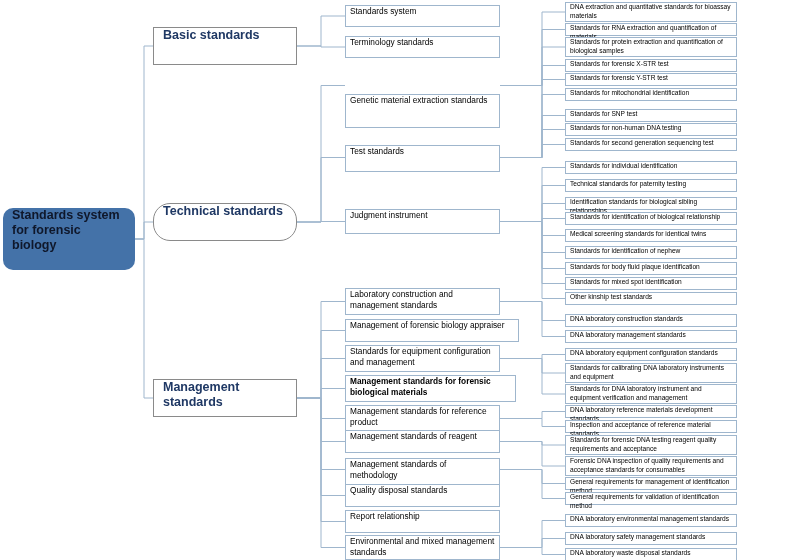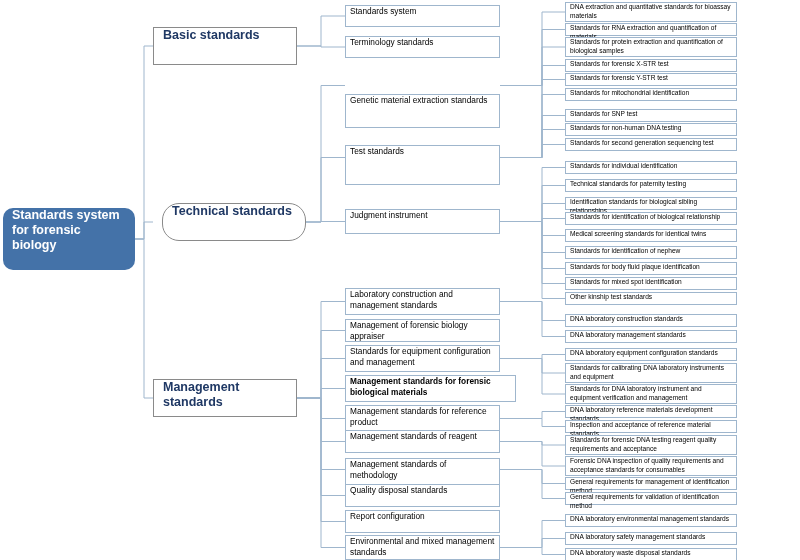--- a/index.html
+++ b/index.html
@@ -25,21 +25,21 @@
   }
   .node {
     position: absolute;
     box-sizing: border-box;
     display: flex;
     background: #ffffff;
   }
   .node-root {
     background: #4472a8;
     border-radius: 10px;
-    color: #ffffff;
+    color: #0f172a;
     font-weight: bold;
     font-size: 12.5px;
     line-height: 15px;
     padding: 0 9px;
     border: none;
   }
   .node-l1 {
     border: 1px solid #8a8a8a;
     color: #1f3864;
     font-weight: bold;
@@ -222,21 +222,21 @@
       <path d="M542 547.5 L542 554.5" stroke="#9fb6cd" stroke-width="1" fill="none"></path>
       <path d="M542 554.5 L565 554.5" stroke="#9fb6cd" stroke-width="1" fill="none"></path>
     </svg>
   <div id="nodes-layer">
       <div class="node node-root" style="left: 3px; top: 208px; width: 132px; height: 62px;">
         <span class="node-label">Standards system for forensic biology</span>
       </div>
       <div class="node node-l1" style="left: 153px; top: 27px; width: 144px; height: 38px;">
         <span class="node-label">Basic standards</span>
       </div>
-      <div class="node node-l1" style="left: 162px; top: 203px; width: 144px; height: 38px; border-radius: 17px;">
+      <div class="node node-l1" style="left: 153px; top: 203px; width: 144px; height: 38px; border-radius: 17px;">
         <span class="node-label">Technical standards</span>
       </div>
       <div class="node node-l1" style="left: 153px; top: 379px; width: 144px; height: 38px;">
         <span class="node-label">Management standards</span>
       </div>
       <div class="node node-l2" style="left: 345px; top: 5px; width: 155px; height: 22px;">
         <span class="node-label">Standards system</span>
       </div>
       <div class="node node-l2" style="left: 345px; top: 36px; width: 155px; height: 22px;">
         <span class="node-label">Terminology standards</span>
@@ -246,21 +246,21 @@
       </div>
       <div class="node node-l3" style="left: 565px; top: 2px; width: 172px; height: 20px;">
         <span class="node-label">DNA extraction and quantitative standards for bioassay materials</span>
       </div>
       <div class="node node-l3" style="left: 565px; top: 23px; width: 172px; height: 13px;">
         <span class="node-label">Standards for RNA extraction and quantification of materials</span>
       </div>
       <div class="node node-l3" style="left: 565px; top: 37px; width: 172px; height: 20px;">
         <span class="node-label">Standards for protein extraction and quantification of biological samples</span>
       </div>
-      <div class="node node-l2" style="left: 345px; top: 145px; width: 155px; height: 40px;">
+      <div class="node node-l2" style="left: 345px; top: 145px; width: 155px; height: 27px;">
         <span class="node-label">Test standards</span>
       </div>
       <div class="node node-l3" style="left: 565px; top: 59px; width: 172px; height: 13px;">
         <span class="node-label">Standards for forensic X-STR test</span>
       </div>
       <div class="node node-l3" style="left: 565px; top: 73px; width: 172px; height: 13px;">
         <span class="node-label">Standards for forensic Y-STR test</span>
       </div>
       <div class="node node-l3" style="left: 565px; top: 88px; width: 172px; height: 13px;">
         <span class="node-label">Standards for mitochondrial identification</span>
@@ -306,21 +306,21 @@
       </div>
       <div class="node node-l2" style="left: 345px; top: 288px; width: 155px; height: 27px;">
         <span class="node-label">Laboratory construction and management standards</span>
       </div>
       <div class="node node-l3" style="left: 565px; top: 314px; width: 172px; height: 13px;">
         <span class="node-label">DNA laboratory construction standards</span>
       </div>
       <div class="node node-l3" style="left: 565px; top: 330px; width: 172px; height: 13px;">
         <span class="node-label">DNA laboratory management standards</span>
       </div>
-      <div class="node node-l2" style="left: 345px; top: 319px; width: 155px; height: 23px;">
+      <div class="node node-l2" style="left: 345px; top: 319px; width: 174px; height: 23px;">
         <span class="node-label">Management of forensic biology appraiser</span>
       </div>
       <div class="node node-l2" style="left: 345px; top: 345px; width: 155px; height: 27px;">
         <span class="node-label">Standards for equipment configuration and management</span>
       </div>
       <div class="node node-l3" style="left: 565px; top: 348px; width: 172px; height: 13px;">
         <span class="node-label">DNA laboratory equipment configuration standards</span>
       </div>
       <div class="node node-l3" style="left: 565px; top: 363px; width: 172px; height: 20px;">
         <span class="node-label">Standards for calibrating DNA laboratory instruments and equipment</span>
@@ -355,21 +355,21 @@
       <div class="node node-l3" style="left: 565px; top: 477px; width: 172px; height: 13px;">
         <span class="node-label">General requirements for management of identification method</span>
       </div>
       <div class="node node-l3" style="left: 565px; top: 492px; width: 172px; height: 13px;">
         <span class="node-label">General requirements for validation of identification method</span>
       </div>
       <div class="node node-l2" style="left: 345px; top: 484px; width: 155px; height: 23px;">
         <span class="node-label">Quality disposal standards</span>
       </div>
       <div class="node node-l2" style="left: 345px; top: 510px; width: 155px; height: 23px;">
-        <span class="node-label">Report configuration</span>
+        <span class="node-label">Report relationship</span>
       </div>
       <div class="node node-l2" style="left: 345px; top: 535px; width: 155px; height: 25px;">
         <span class="node-label">Environmental and mixed management standards</span>
       </div>
       <div class="node node-l3" style="left: 565px; top: 514px; width: 172px; height: 13px;">
         <span class="node-label">DNA laboratory environmental management standards</span>
       </div>
       <div class="node node-l3" style="left: 565px; top: 532px; width: 172px; height: 13px;">
         <span class="node-label">DNA laboratory safety management standards</span>
       </div>

